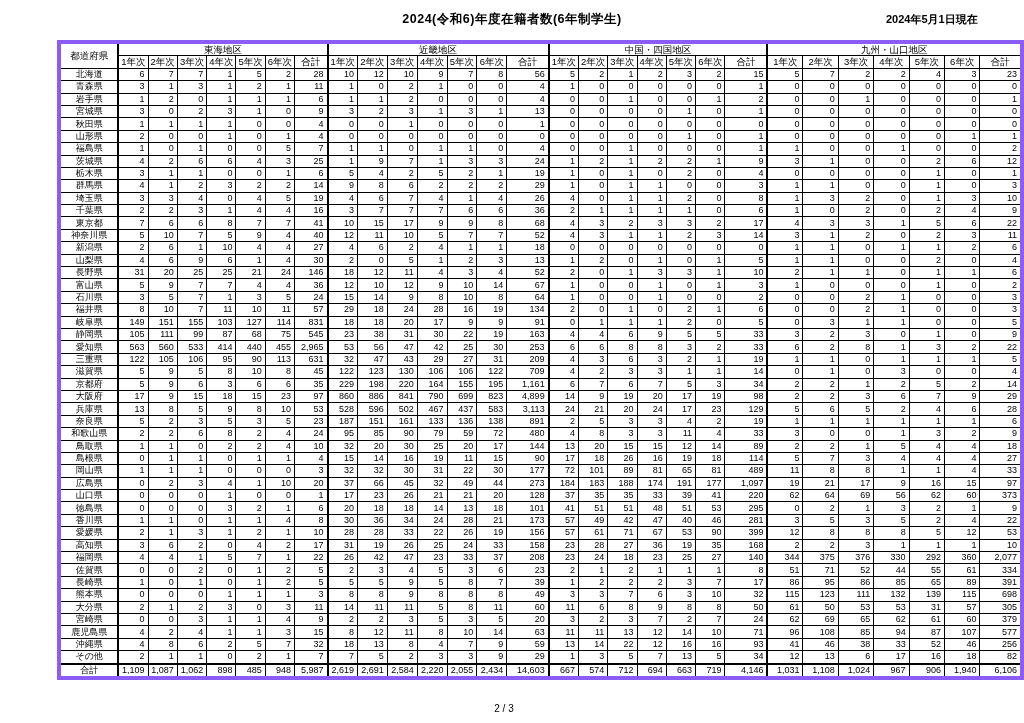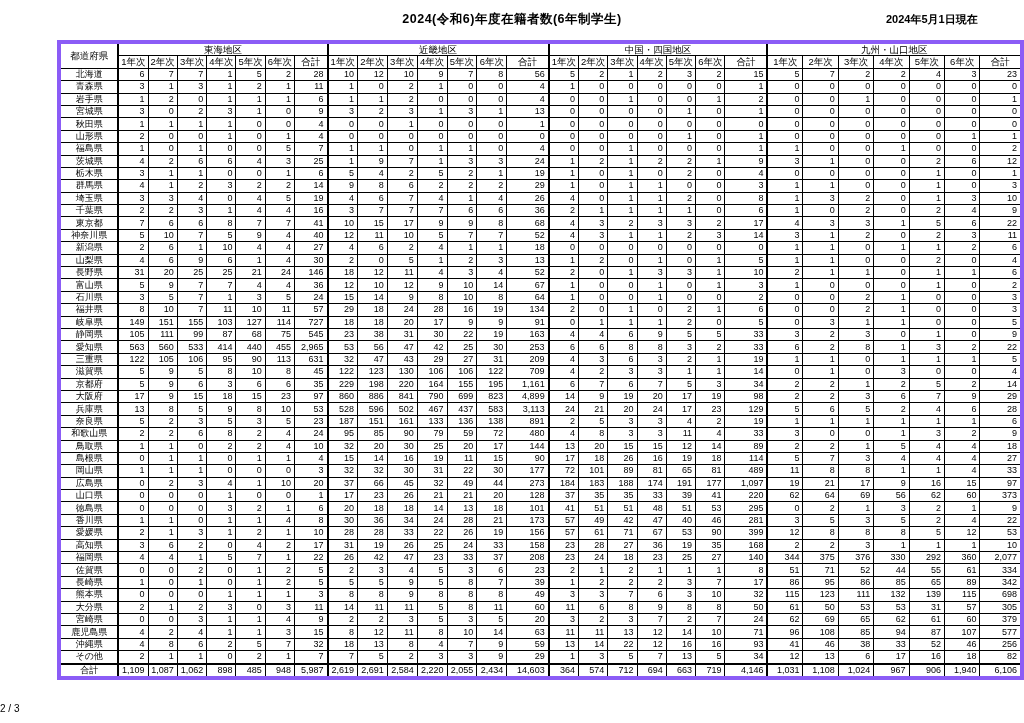--- a/index.html
+++ b/index.html
@@ -23,21 +23,21 @@
     border:1px solid #000;font-size:9px;font-weight:normal;
     padding:0 2px;height:11.4px;line-height:1;white-space:nowrap;
     overflow:hidden;text-align:center;vertical-align:middle;
   }
   thead th{font-size:9.5px;}
   td.num{text-align:right;padding-right:3px;}
   .sep-l{border-left:2px solid #000;}
   td.pref{text-align:center;padding:0 1px;}
   tr.total-row td{border-top:2px solid #000;}
   .page-indicator{
-    position:absolute;top:703px;left:0;right:16px;text-align:left;font-size:10px;
+    position:absolute;top:703px;left:0;right:16px;text-align:center;font-size:10px;
   }
 </style>
 </head>
 <body>
 
 <div>
   <div class="title">2024(令和6)年度在籍者数(6年制学生)</div>
   <div class="date">2024年5月1日現在</div>
 
   <table>
@@ -733,21 +733,21 @@
           <td class="num ">3</td>
         </tr>
         <tr class="">
           <td class="pref">岐阜県</td>
           <td class="num sep-l">149</td>
           <td class="num ">151</td>
           <td class="num ">155</td>
           <td class="num ">103</td>
           <td class="num ">127</td>
           <td class="num ">114</td>
-          <td class="num ">727</td>
+          <td class="num ">831</td>
           <td class="num sep-l">18</td>
           <td class="num ">18</td>
           <td class="num ">20</td>
           <td class="num ">17</td>
           <td class="num ">9</td>
           <td class="num ">9</td>
           <td class="num ">91</td>
           <td class="num sep-l">0</td>
           <td class="num ">1</td>
           <td class="num ">1</td>
@@ -1405,21 +1405,21 @@
           <td class="num ">2</td>
           <td class="num ">3</td>
           <td class="num ">7</td>
           <td class="num ">17</td>
           <td class="num sep-l">86</td>
           <td class="num ">95</td>
           <td class="num ">86</td>
           <td class="num ">85</td>
           <td class="num ">65</td>
           <td class="num ">89</td>
-          <td class="num ">342</td>
+          <td class="num ">391</td>
         </tr>
         <tr class="">
           <td class="pref">熊本県</td>
           <td class="num sep-l">0</td>
           <td class="num ">0</td>
           <td class="num ">0</td>
           <td class="num ">1</td>
           <td class="num ">1</td>
           <td class="num ">1</td>
           <td class="num ">3</td>
@@ -1609,21 +1609,21 @@
           <td class="num ">485</td>
           <td class="num ">948</td>
           <td class="num ">5,987</td>
           <td class="num sep-l">2,619</td>
           <td class="num ">2,691</td>
           <td class="num ">2,584</td>
           <td class="num ">2,220</td>
           <td class="num ">2,055</td>
           <td class="num ">2,434</td>
           <td class="num ">14,603</td>
-          <td class="num sep-l">364</td>
+          <td class="num sep-l">667</td>
           <td class="num ">574</td>
           <td class="num ">712</td>
           <td class="num ">694</td>
           <td class="num ">663</td>
           <td class="num ">719</td>
           <td class="num ">4,146</td>
           <td class="num sep-l">1,031</td>
           <td class="num ">1,108</td>
           <td class="num ">1,024</td>
           <td class="num ">967</td>

